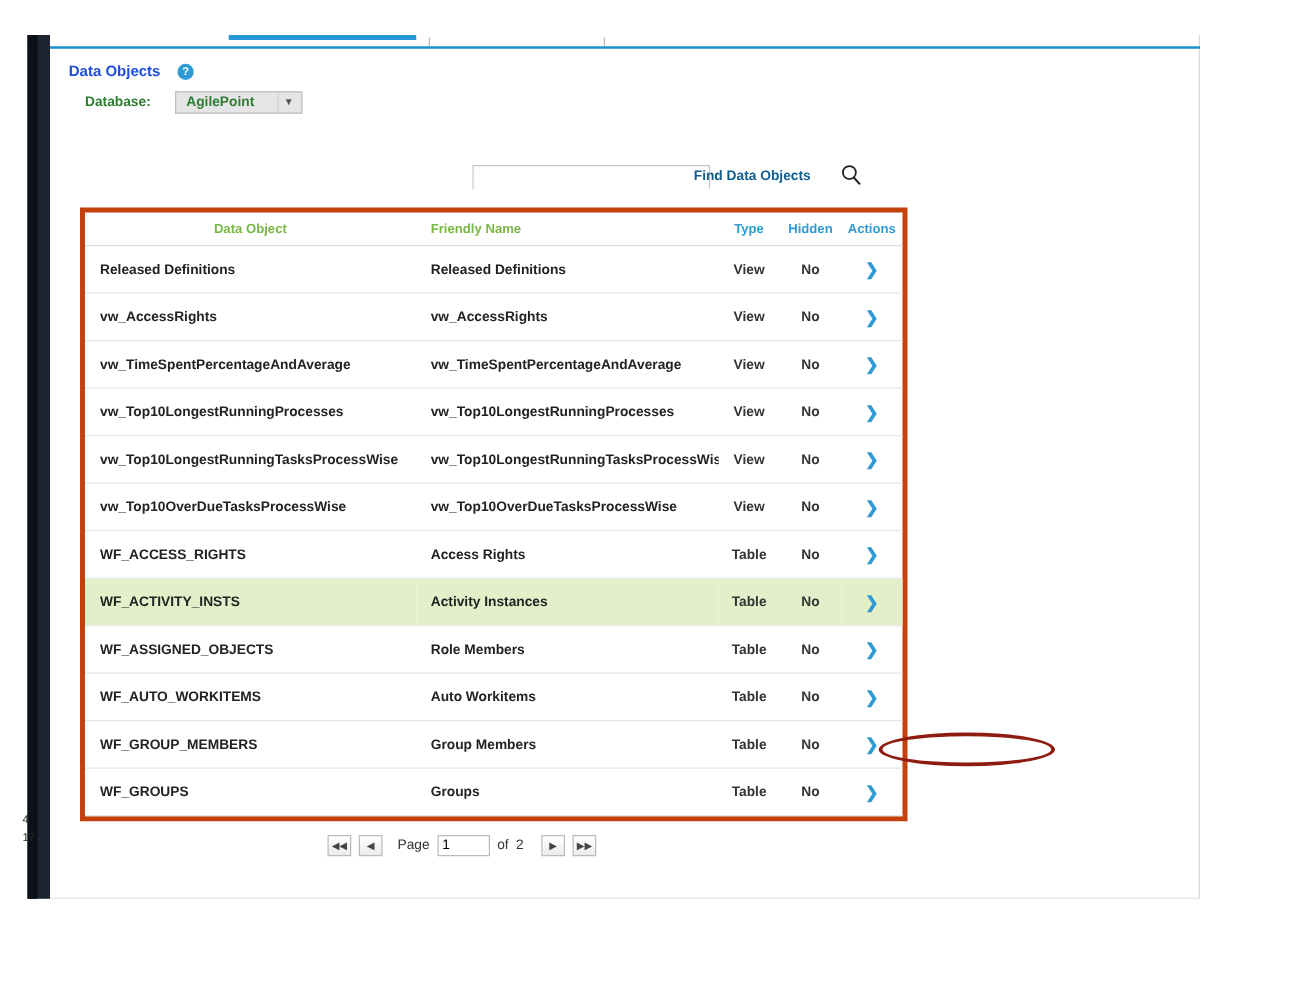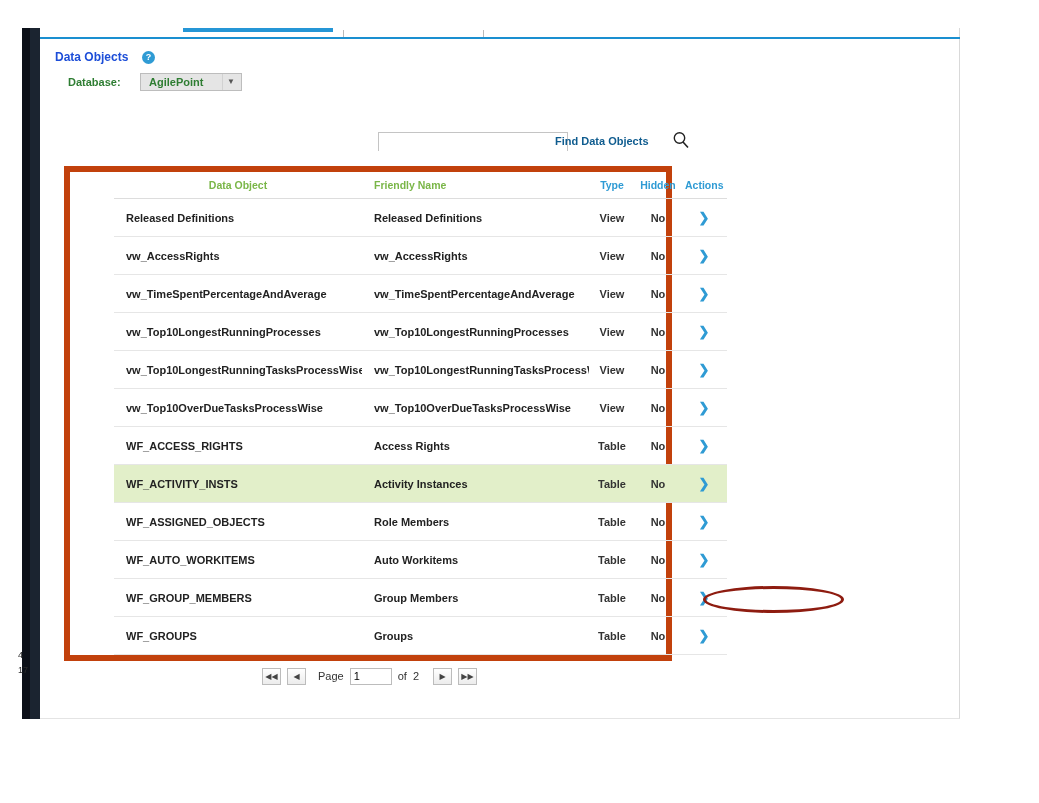--- a/index.html
+++ b/index.html
@@ -188,25 +188,24 @@
     width: 18px;
     height: 18px;
     cursor: pointer;
   }
 
   
   .table-wrap {
     position: absolute;
     left: 24px;
     top: 126px;
-    width: 608px;
-    border: 6px solid #c2410c;
-    box-sizing: border-box;
-    background: #ffffff;
-    padding-left: 44px;
+    width: 662px;
+    border: 4px solid #c2410c;
+    box-sizing: border-box;
+    background: #ffffff;
   }
   table.dobj {
     width: 100%;
     border-collapse: collapse;
     table-layout: fixed;
   }
   table.dobj th {
     font-size: 10.5px;
     font-weight: bold;
     color: #7ab648;

